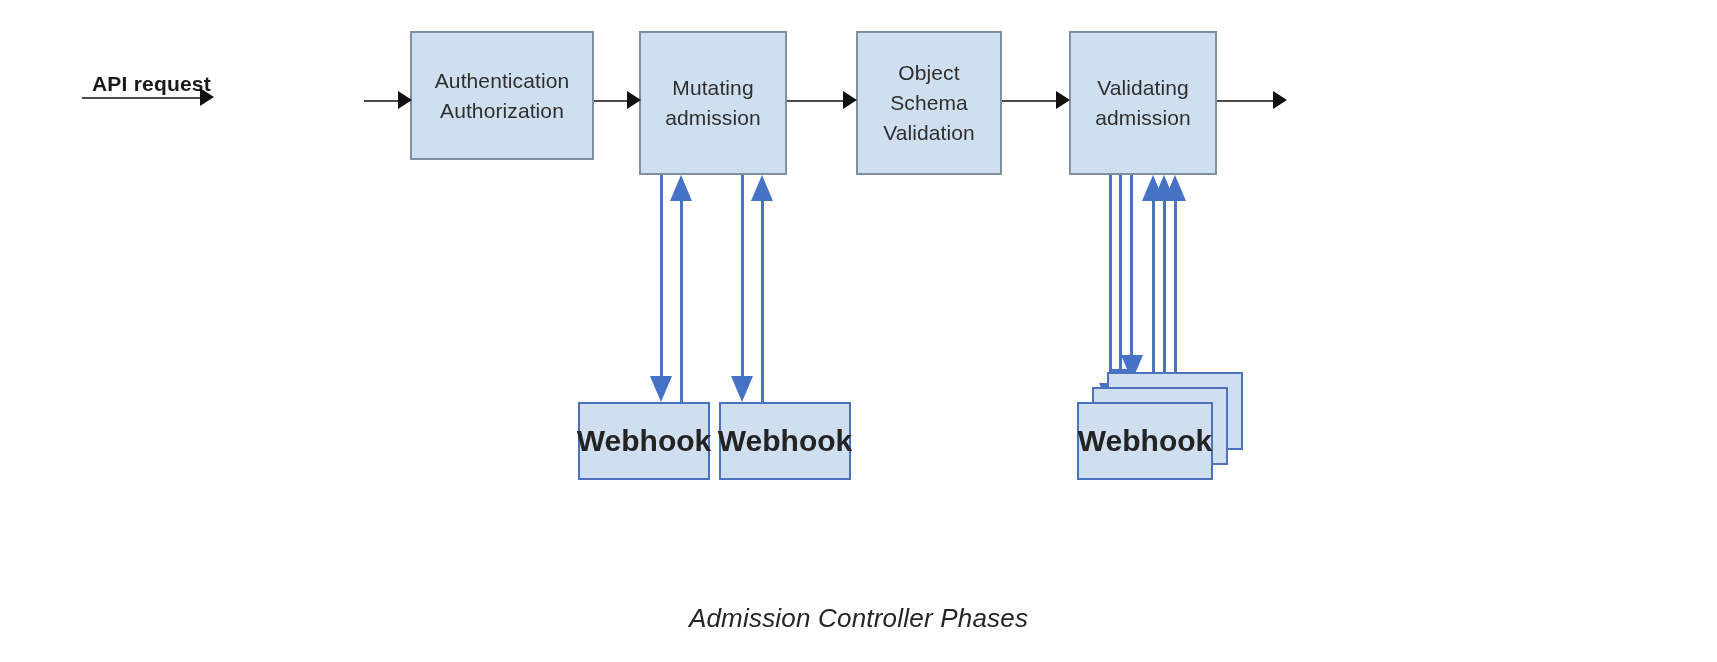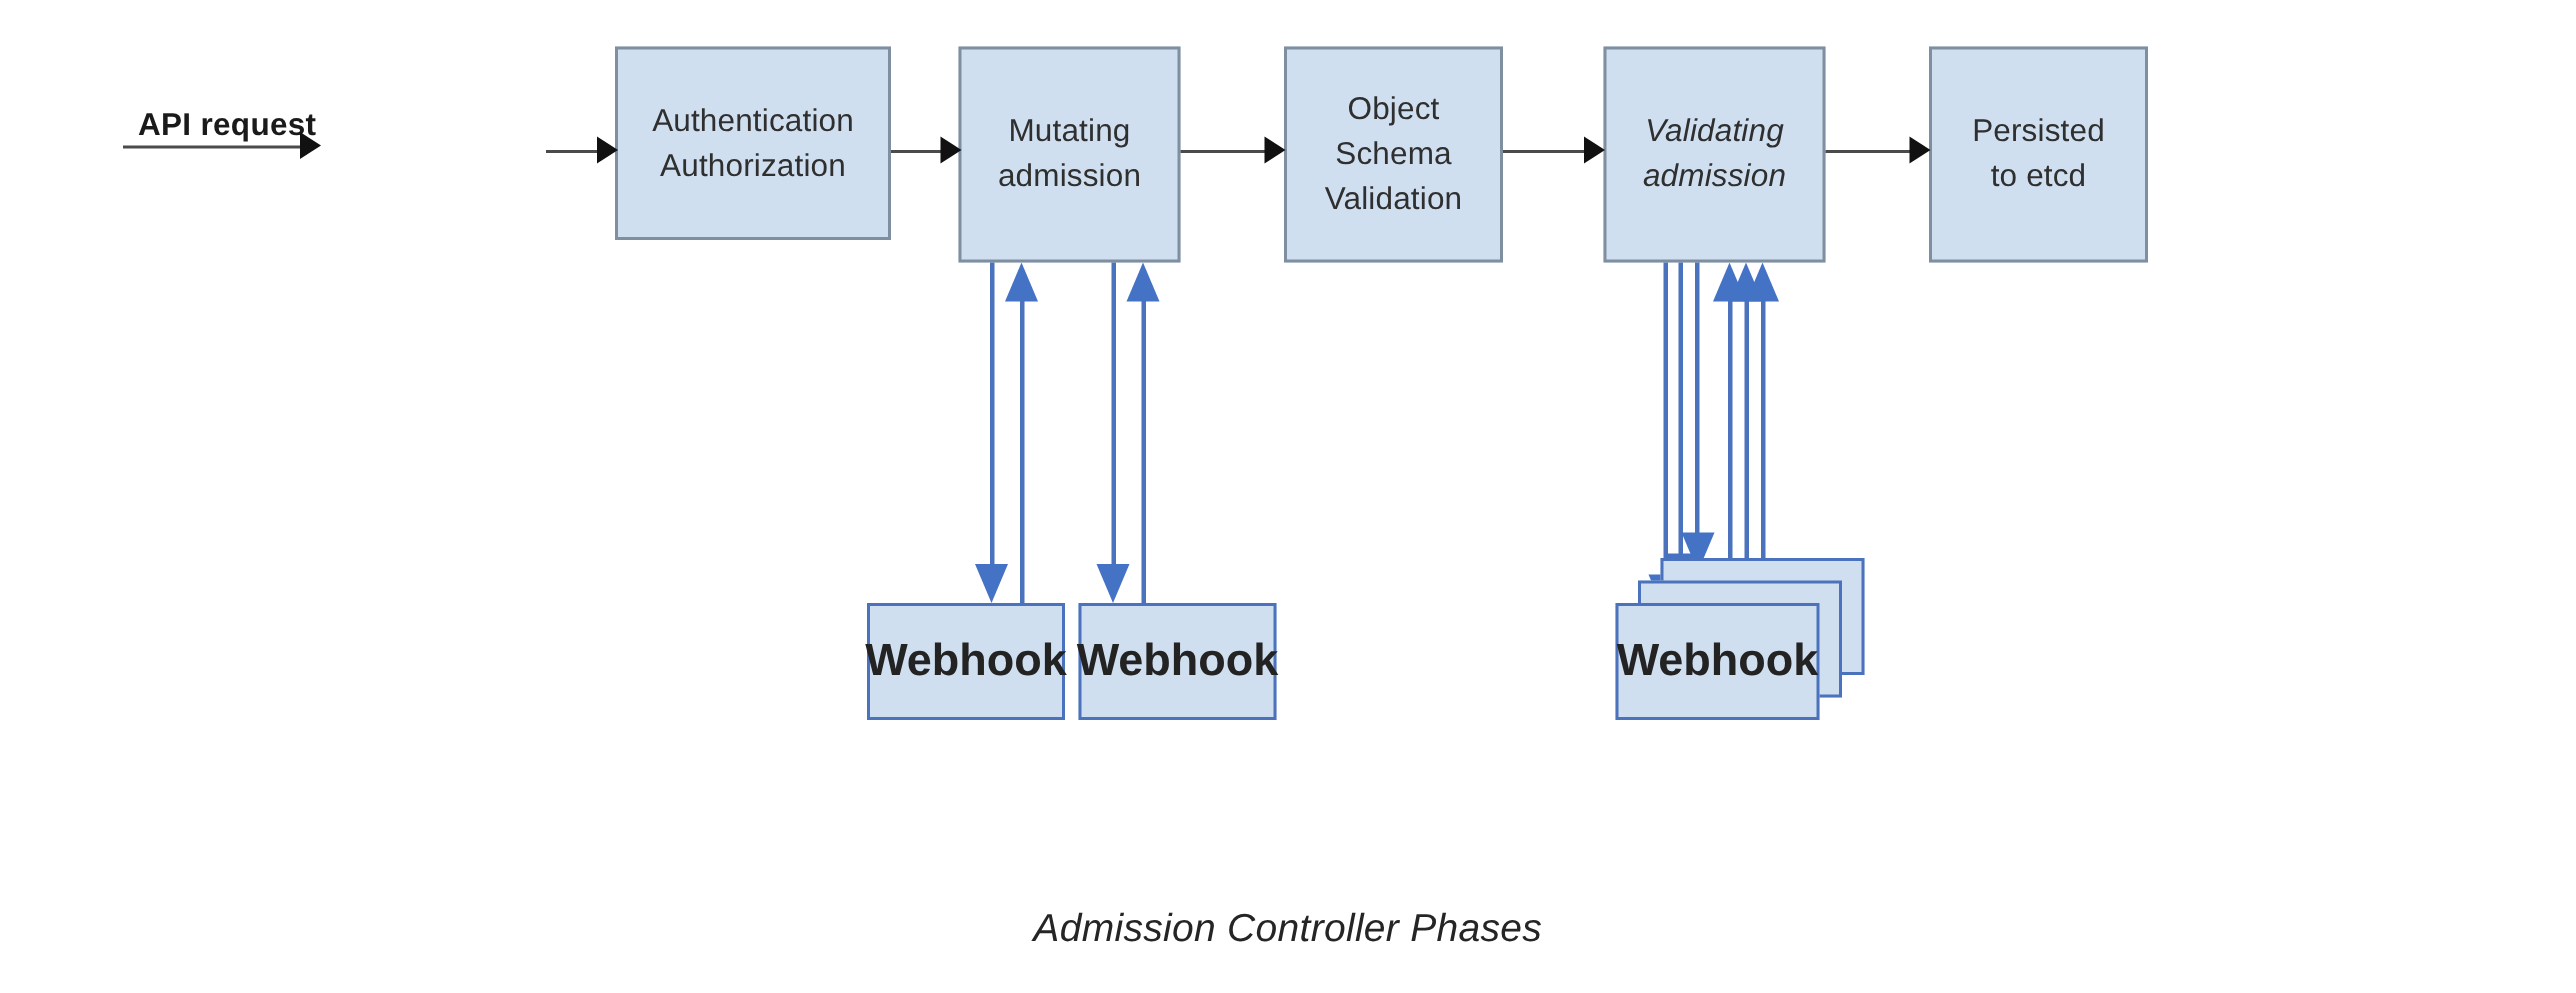--- a/index.html
+++ b/index.html
@@ -138,29 +138,25 @@
     <span>Mutating
 admission</span>
   </div>
 
   <div class="phase-box" style="left:856px; top:31px; width:146px; height:144px;">
     <span>Object
 Schema
 Validation</span>
   </div>
 
-  <div class="phase-box" style="left:1069px; top:31px; width:148px; height:144px;font-style:italic;">
+  <div class="phase-box" style="left:1069px; top:31px; width:148px; height:144px;">
     <span>Validating
 admission</span>
   </div>
 
-  <div class="phase-box" style="left:1286px; top:31px; width:146px; height:144px;">
-    <span>Persisted
-to etcd</span>
-  </div>
 
   <div class="flow-arrow" style="left:82px; top:88px; width:132px; height:18px;">
     <div class="flow-line" style="width:120px;"></div>
     <div class="flow-head" style="left:118px;"></div>
   </div>
 
   <div class="flow-arrow" style="left:364px; top:91px; width:48px; height:18px;">
     <div class="flow-line" style="width:36px;"></div>
     <div class="flow-head" style="left:34px;"></div>
   </div>

